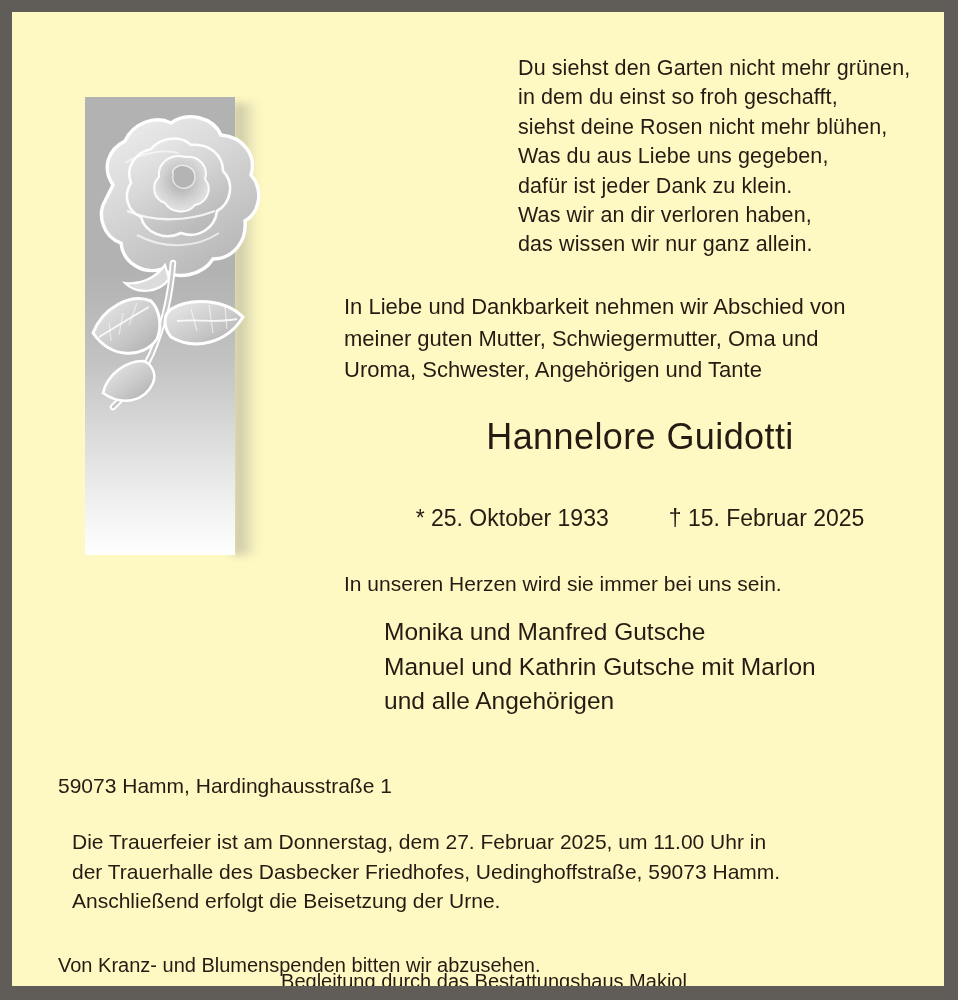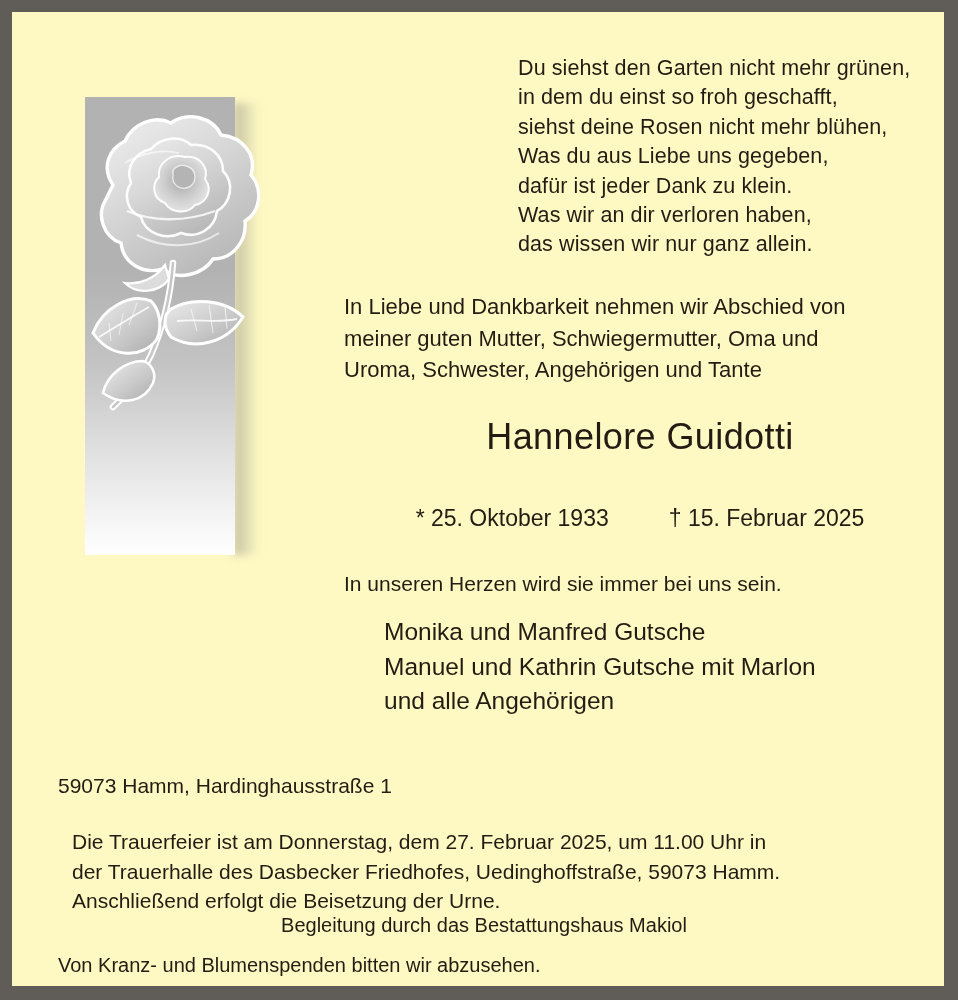--- a/index.html
+++ b/index.html
@@ -188,21 +188,21 @@
     font-size: 20px;
     line-height: 27px;
     color: #241b13;
     white-space: nowrap;
     margin-top: 20px;
   }
 
   .undertaker {
     position: absolute;
     left: 12px;
-    top: 900px;
+    top: 956px;
     width: 920px;
     text-align: center;
     font-size: 20px;
     line-height: 27px;
     color: #241b13;
     white-space: nowrap;
   }
 </style>
 </head>
 <body>

